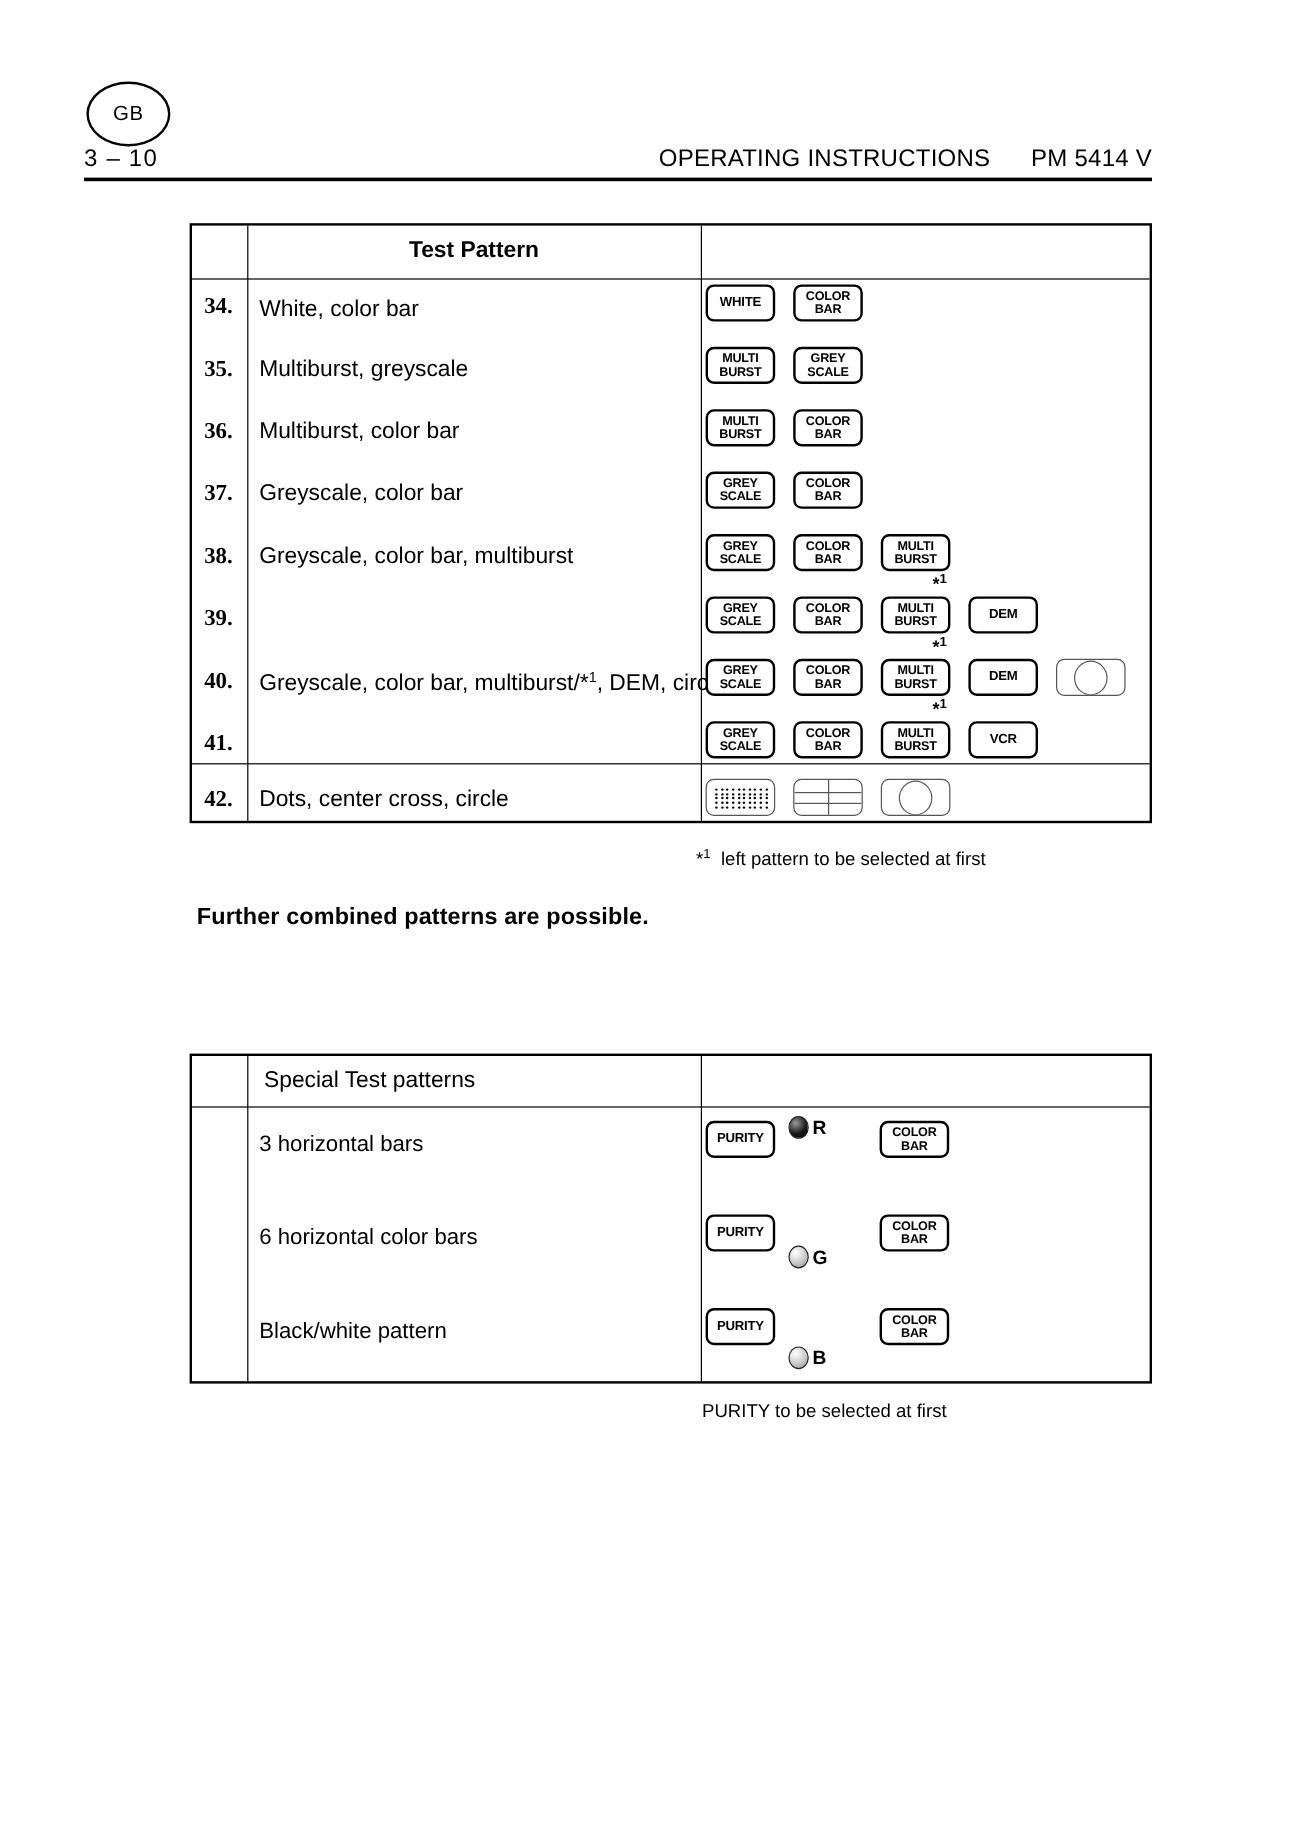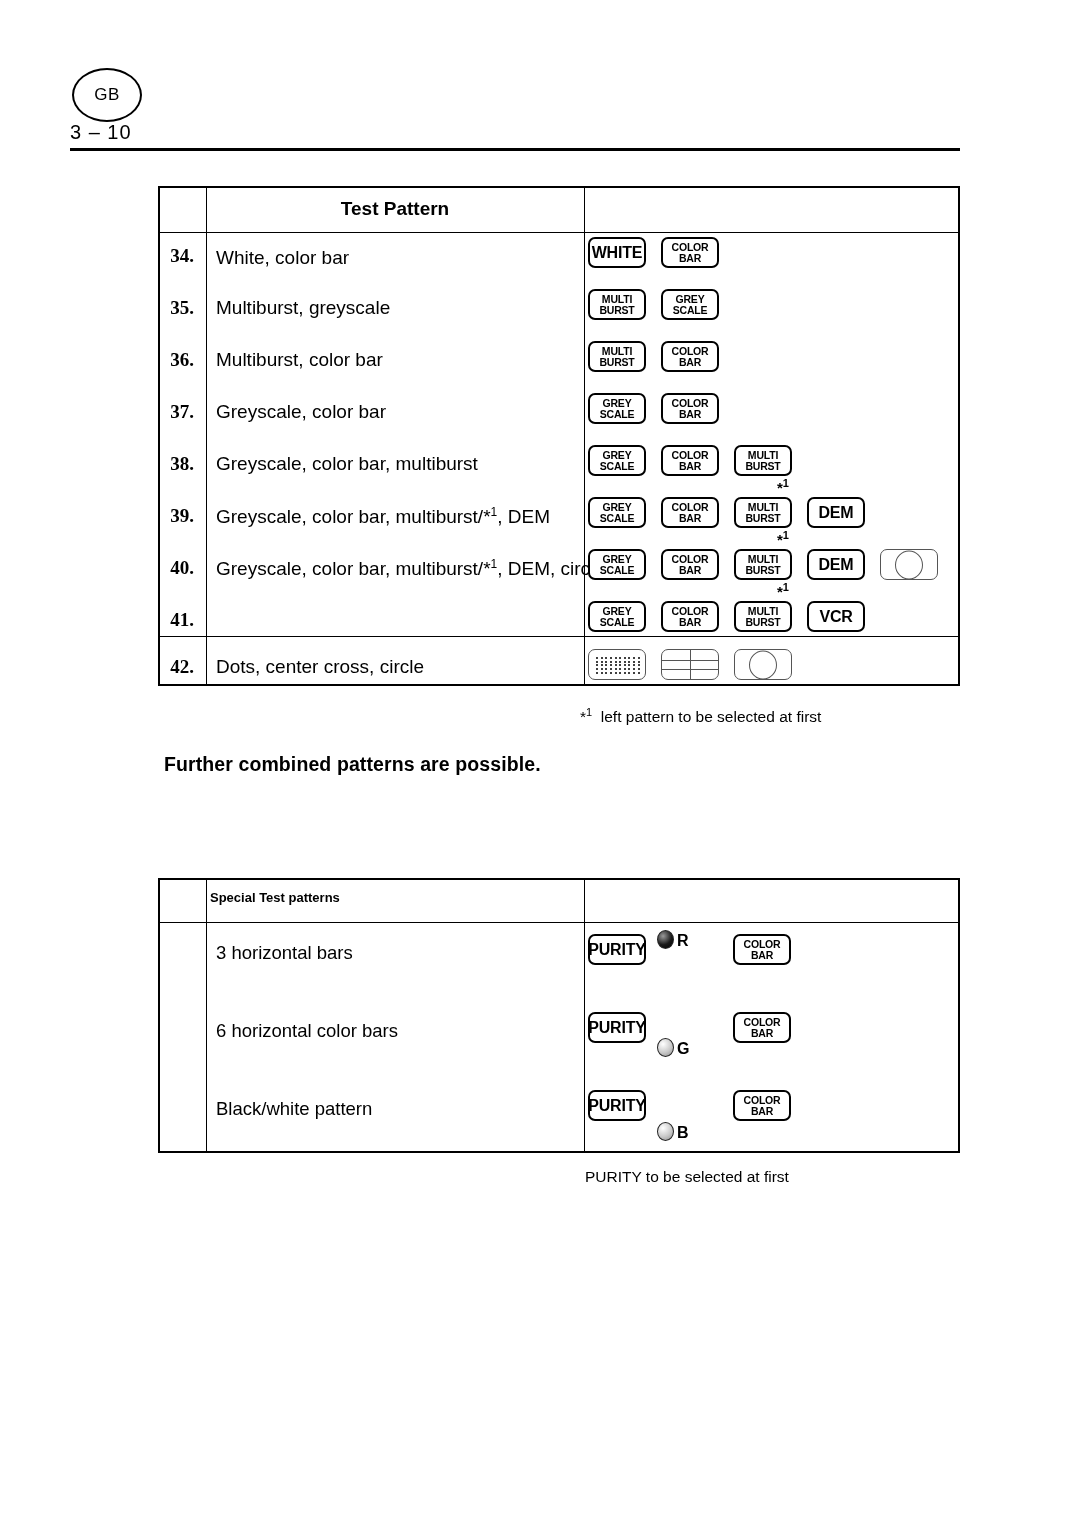--- a/index.html
+++ b/index.html
@@ -124,21 +124,21 @@
     background: #fff;
     display: flex;
     flex-direction: column;
     align-items: center;
     justify-content: center;
     font-size: 10.5px;
     font-weight: bold;
     line-height: 11px;
     letter-spacing: -0.2px;
   }
-  .btn.one-line { font-size: 16px; }
+  .btn.one-line { font-size: 11px; }
 
   .star-mark {
     position: absolute;
     font-size: 15px;
     font-weight: bold;
   }
 
   
   .btn-icon {
     position: absolute;
@@ -203,23 +203,23 @@
   
   #table-special {
     left: 158px; top: 878px;
     width: 802px; height: 275px;
   }
   #table-special .col1 { left: 46px; }
   #table-special .col2 { left: 424px; }
   #table-special .headrule { top: 42px; }
   #sp-title {
     position: absolute;
-    left: 50px; top: 10px;
-    font-size: 13px;
-    font-weight: bold;
+    left: 60px; top: 10px;
+    font-size: 19px;
+    font-weight: normal;
   }
   .sp-label {
     position: absolute;
     left: 56px;
     font-size: 18.5px;
     white-space: nowrap;
   }
 
   .led {
     position: absolute;
@@ -239,20 +239,23 @@
     font-size: 16px;
     font-weight: bold;
   }
 </style>
 </head>
 <body>
 
 <div id="header">
   <div id="gb-badge">GB</div>
   <div id="page-number">3 – 10</div>
+  <div id="header-right">
+    <span>OPERATING INSTRUCTIONS</span><span class="model">PM 5414 V</span>
+  </div>
   <div id="header-rule"></div>
 </div>
 
 <div class="tbl" id="table-main">
   <div class="vrule col1"></div>
   <div class="vrule col2"></div>
   <div class="hrule headrule"></div>
 
   <div class="th" id="th-test">Test Pattern</div>
 
@@ -308,21 +311,20 @@
   <div class="btn" style="left:501px; top:257px">
     <span>COLOR</span>
     <span>BAR</span>
   </div>
   <div class="btn" style="left:574px; top:257px">
     <span>MULTI</span>
     <span>BURST</span>
   </div>
 
   <div class="row-num" style="top:317px">39.</div>
-  <div class="row-label" style="top:317px"><span>Greyscale, color bar, multiburst/*</span><sup>1</sup><span>, DEM</span></div>
   <div class="btn" style="left:428px; top:309px">
     <span>GREY</span>
     <span>SCALE</span>
   </div>
   <div class="btn" style="left:501px; top:309px">
     <span>COLOR</span>
     <span>BAR</span>
   </div>
   <div class="star-mark" style="left:617px; top:289px"><span>*</span><sup style="font-size:11px">1</sup></div>
   <div class="btn" style="left:574px; top:309px">

